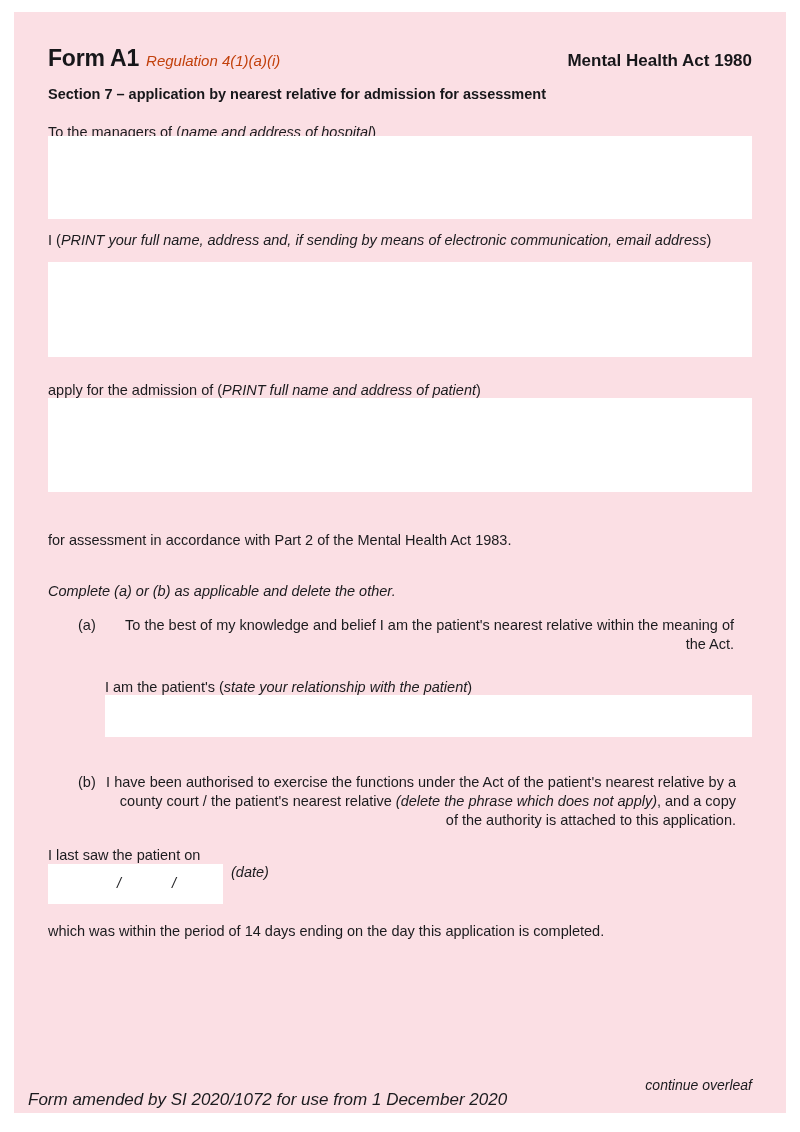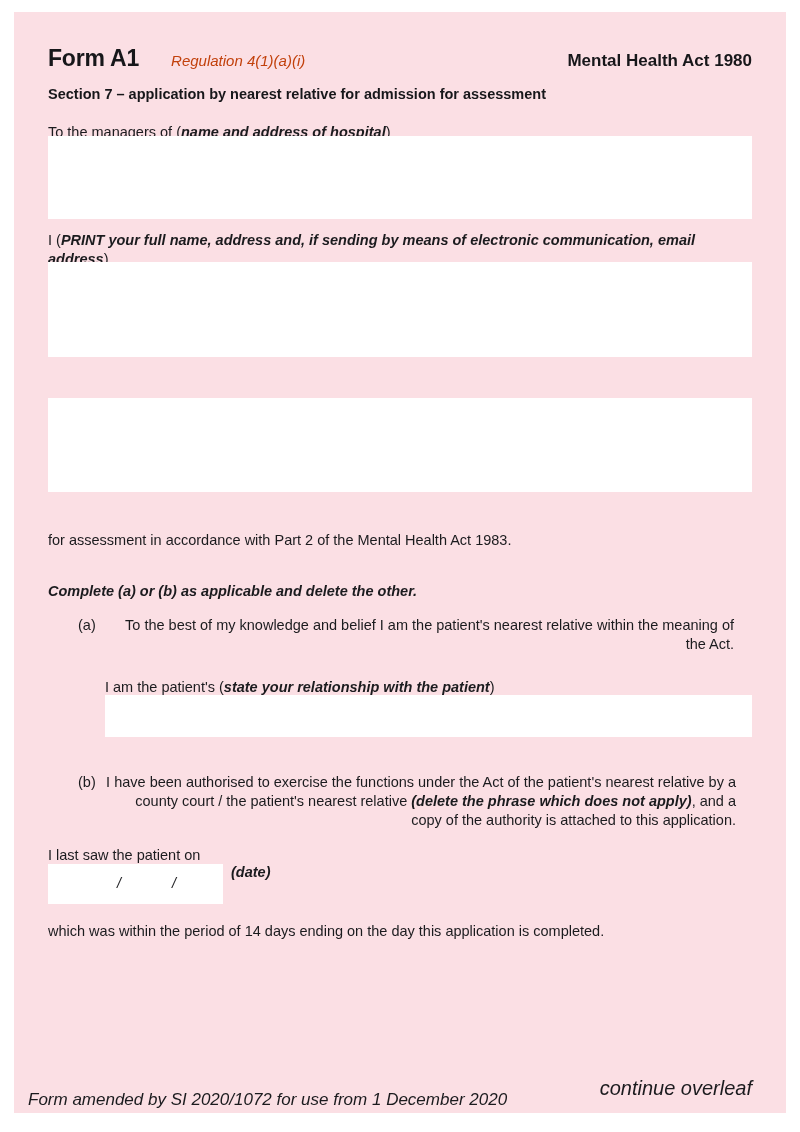--- a/index.html
+++ b/index.html
@@ -33,21 +33,20 @@
     top: 33px;
     width: 704px;
     display: flex;
     align-items: baseline;
     justify-content: space-between;
   }
   .header-left {
     display: flex;
     align-items: baseline;
     white-space: nowrap;
-    gap: 25px;
   }
   .form-title {
     font-size: 23px;
     font-weight: bold;
     color: #17171a;
     letter-spacing: -0.2px;
   }
   .form-reg {
     font-size: 15px;
     font-style: italic;
@@ -70,21 +69,21 @@
     white-space: nowrap;
   }
 
   
   .body-text {
     position: absolute;
     font-size: 14.5px;
     line-height: 19px;
     color: #1b1b1e;
   }
-  .ital { font-style: italic; font-weight: bold; }
+  .ital { font-style: italic; }
 
   
   .entry-box {
     position: absolute;
     background: #ffffff;
   }
 
   
   .date-box {
     position: absolute;
@@ -108,21 +107,21 @@
     color: #1b1b1e;
   }
   .clause-marker {
     width: 27px;
     flex: 0 0 27px;
   }
   .clause-body { flex: 1 1 auto; text-align: right; }
 
   .right-note {
     position: absolute;
-    font-size: 20px;
+    font-size: 14px;
     font-style: italic;
     color: #1b1b1e;
     text-align: right;
   }
   .footer-note {
     position: absolute;
     font-size: 17px;
     font-style: italic;
     color: #1b1b1e;
     white-space: nowrap;
@@ -146,20 +145,23 @@
   <div class="body-text" style="left:34px; top:111px; width:710px;">
     <span>To the managers of (</span><span class="ital">name and address of hospital</span><span>)</span>
   </div>
   <div class="entry-box" style="left:34px; top:124px; width:704px; height:83px;"></div>
 
   <div class="body-text" style="left:34px; top:219px; width:700px;">
     <span>I (</span><span class="ital">PRINT your full name, address and, if sending by means of electronic communication, email address</span><span>)</span>
   </div>
   <div class="entry-box" style="left:34px; top:250px; width:704px; height:95px;"></div>
 
+  <div class="body-text" style="left:34px; top:369px; width:710px;">
+    <span>apply for the admission of (</span><span class="ital">PRINT full name and address of patient</span><span>)</span>
+  </div>
   <div class="entry-box" style="left:34px; top:386px; width:704px; height:94px;"></div>
 
   <div class="body-text" style="left:34px; top:519px; width:710px;">for assessment in accordance with Part 2 of the Mental Health Act 1983.</div>
 
   <div class="body-text ital" style="left:34px; top:570px; width:710px;">Complete (a) or (b) as applicable and delete the other.</div>
 
   <div class="clause" style="left:64px; top:604px; width:656px;">
     <span class="clause-marker">(a)</span>
     <span class="clause-body">To the best of my knowledge and belief I am the patient's nearest relative within the meaning of the Act.</span>
   </div>

